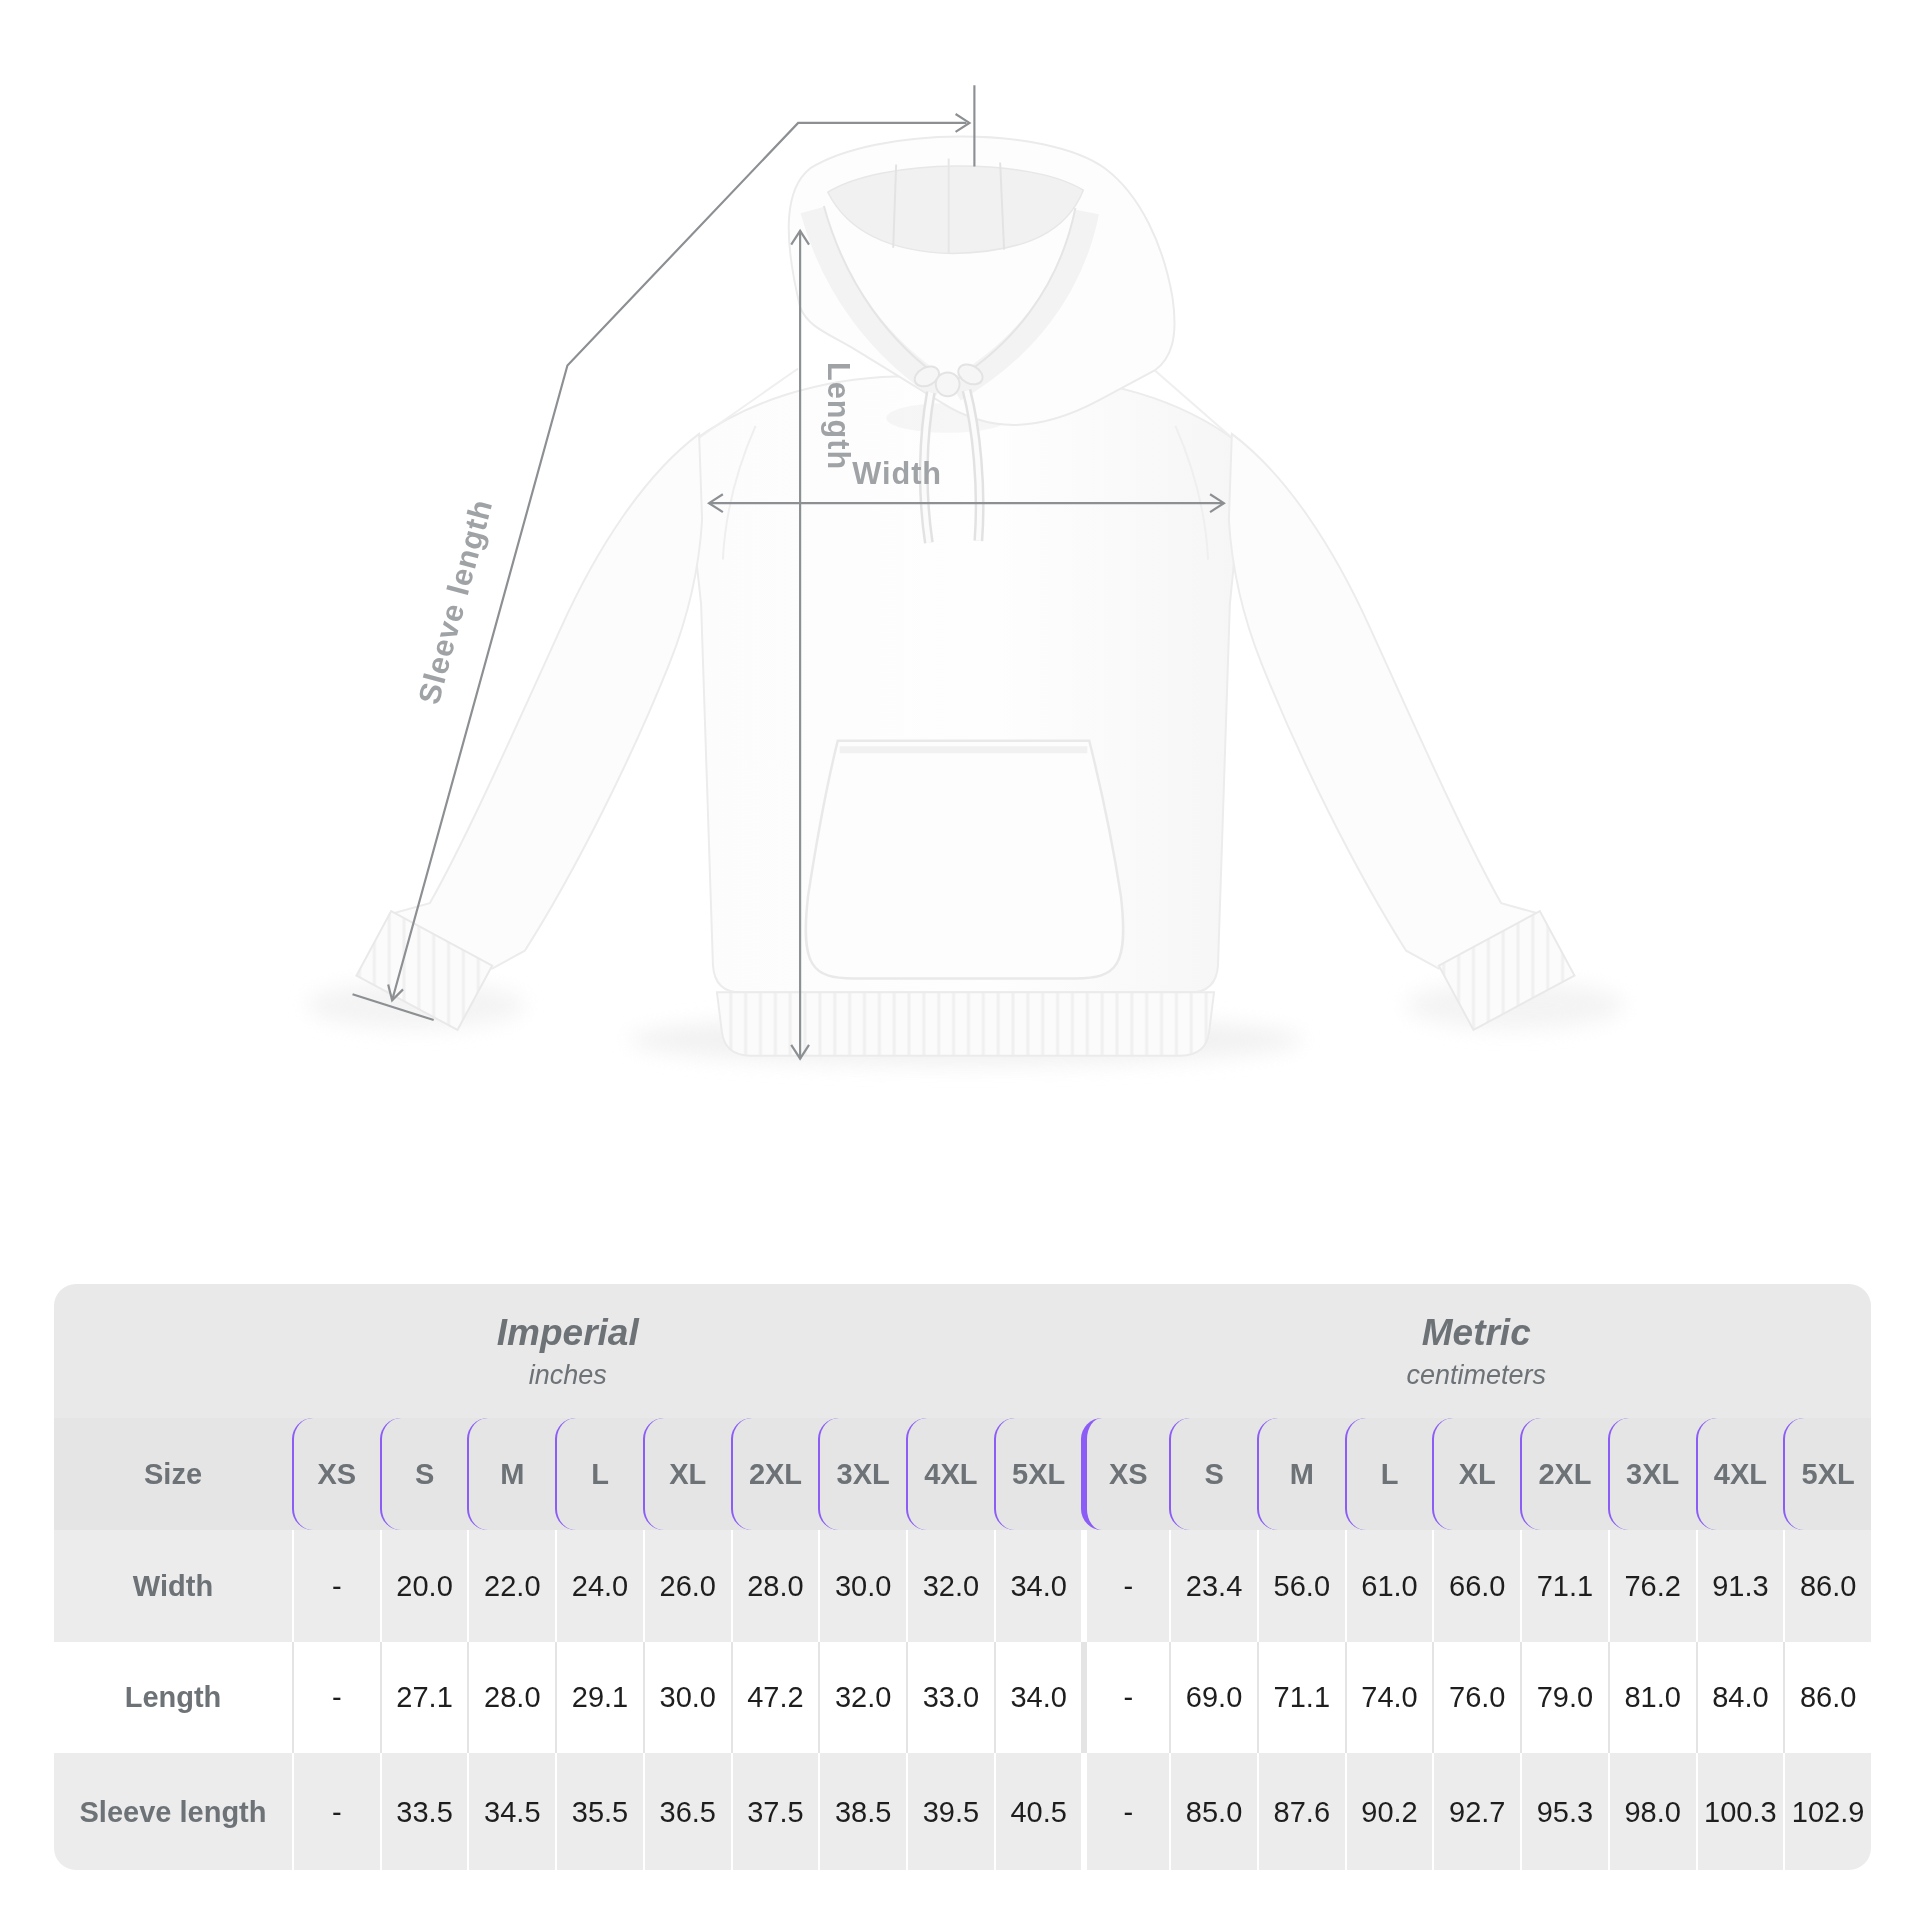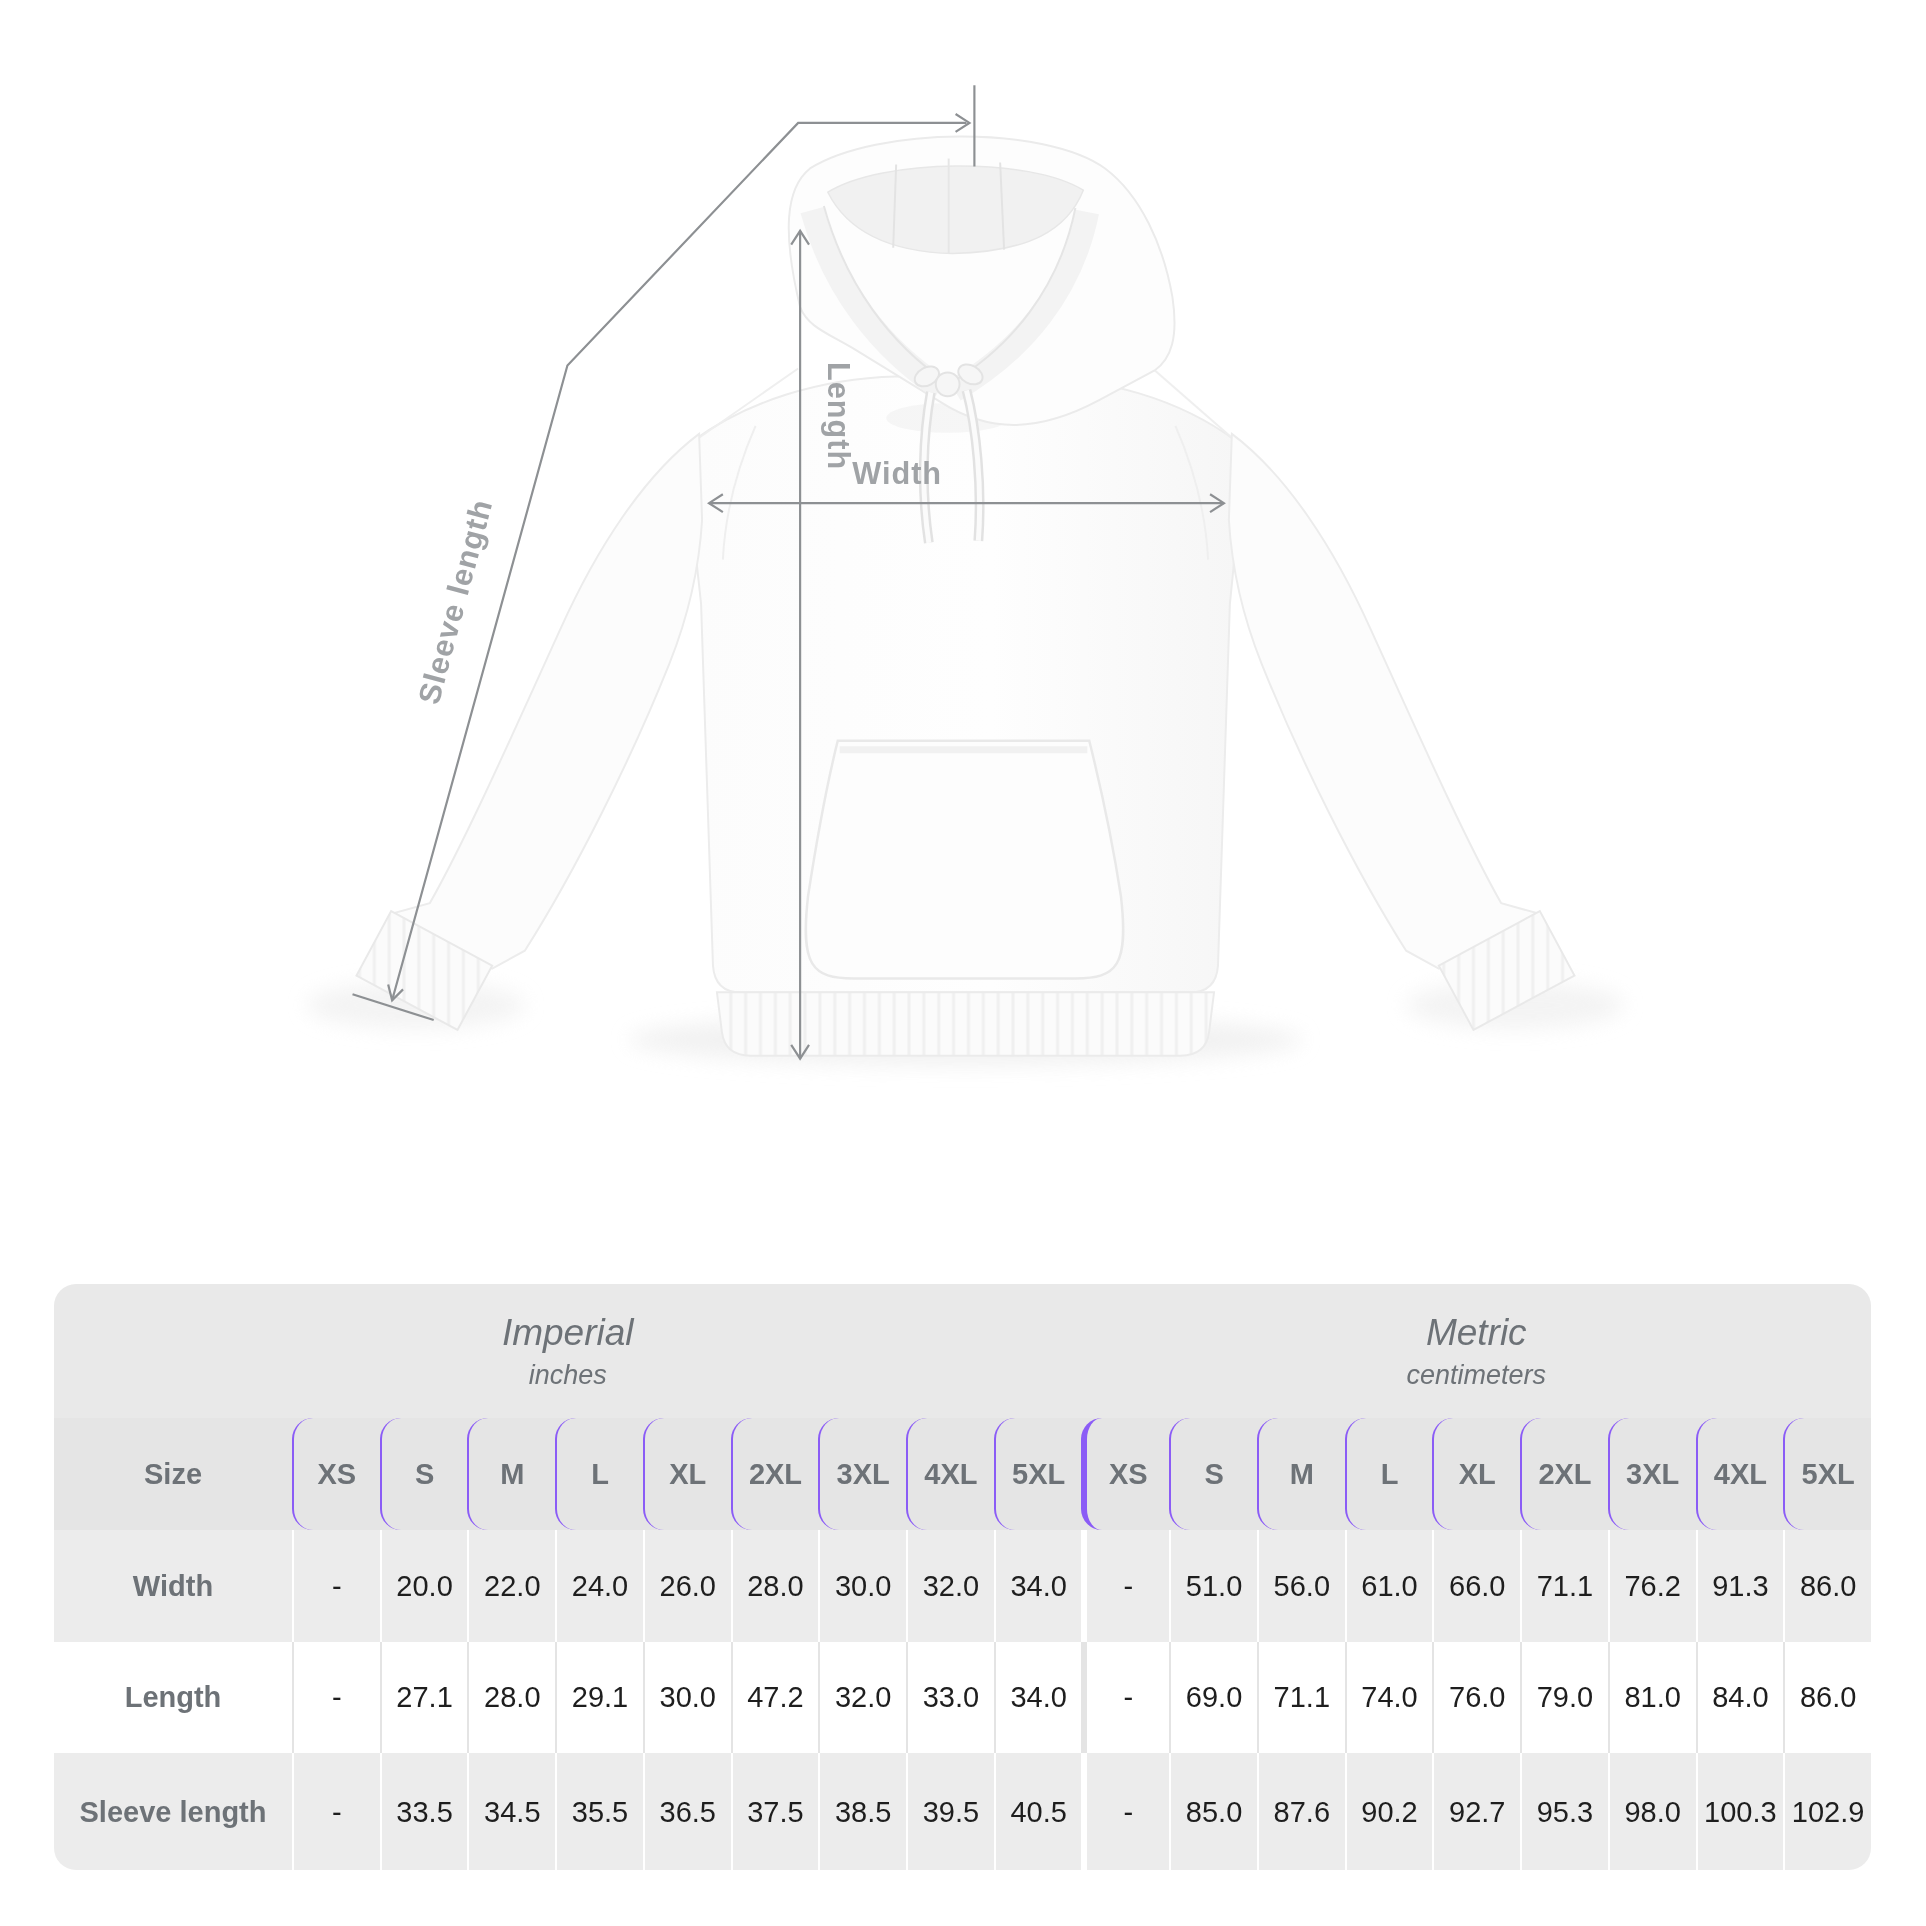--- a/index.html
+++ b/index.html
@@ -27,21 +27,21 @@
          font-size:47px;font-weight:bold;color:var(--title-text);}
   #subtitle{position:absolute;left:0;top:1208px;width:100%;text-align:center;
          font-size:29px;font-style:italic;color:var(--subtitle-text);}
   
   #size-table{position:absolute;left:54px;top:1284px;width:1817px;height:586px;
       border-radius:22px;overflow:hidden;}
   .trow{display:grid;grid-template-columns:238px repeat(18,1fr);}
   .row-band{display:grid;grid-template-columns:calc(238px + (100% - 238px)/2) 1fr;
       height:134px;background:var(--band-bg);}
   .gcell{display:flex;flex-direction:column;align-items:center;justify-content:center;gap:6px;}
-  .gl{font-size:37px;font-weight:normal;font-style:italic;color:var(--table-header-text);}
+  .gl{font-size:37px;font-weight:bold;font-style:italic;color:var(--table-header-text);}
   .gs{font-size:27px;font-style:italic;color:var(--table-header-text);}
   .row-sizes{height:112px;background:#e5e5e5;}
   .row-w{height:112px;background:var(--row-alt-bg);}
   .row-l{height:111px;background:#fff;}
   .row-s{height:118px;background:var(--row-alt-bg);}
   .cell{display:flex;align-items:center;justify-content:center;box-sizing:border-box;}
   .cell.lbl{font-weight:bold;font-size:29px;color:var(--table-header-text);}
   .cell.szh{font-weight:bold;font-size:29px;color:var(--table-header-text);}
   .cell.val{font-size:29px;color:var(--table-value-text);}
   
@@ -176,21 +176,21 @@
         <div class="cell val">-</div>
         <div class="cell val">20.0</div>
         <div class="cell val">22.0</div>
         <div class="cell val">24.0</div>
         <div class="cell val">26.0</div>
         <div class="cell val">28.0</div>
         <div class="cell val">30.0</div>
         <div class="cell val">32.0</div>
         <div class="cell val">34.0</div>
         <div class="cell val msep">-</div>
-        <div class="cell val">51.0</div>
+        <div class="cell val">23.4</div>
         <div class="cell val">56.0</div>
         <div class="cell val">61.0</div>
         <div class="cell val">66.0</div>
         <div class="cell val">71.1</div>
         <div class="cell val">76.2</div>
         <div class="cell val">91.3</div>
         <div class="cell val">86.0</div>
       </div>
     <div class="trow row-l">
         <div class="cell lbl">Length</div>

